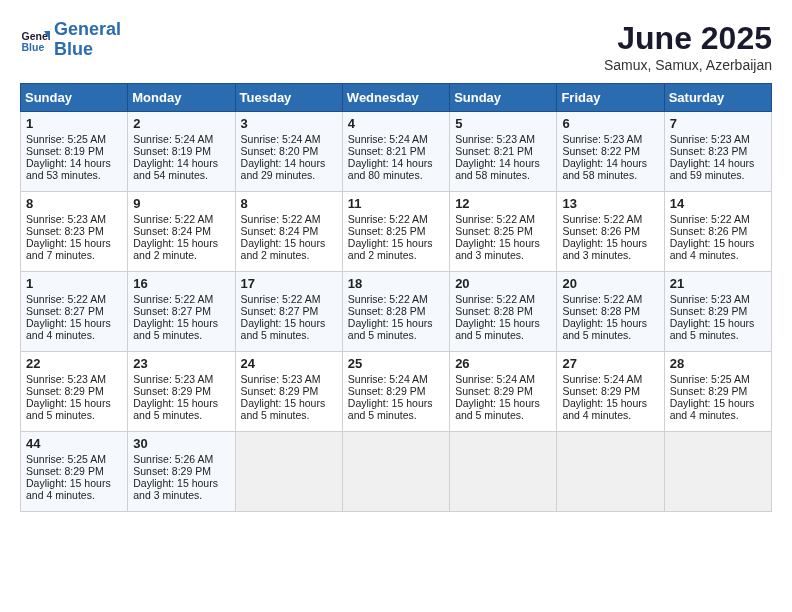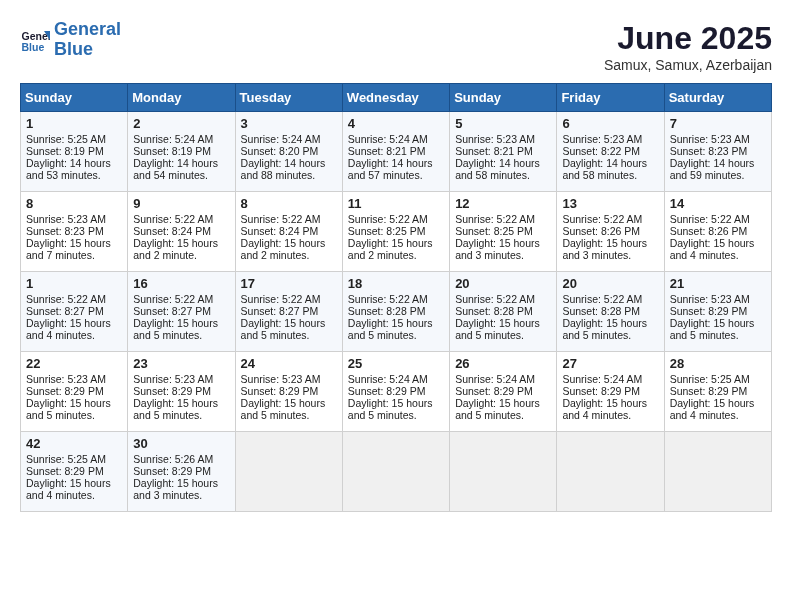--- a/index.html
+++ b/index.html
@@ -134,28 +134,28 @@
           <div>Sunrise: 5:24 AM</div>
           <div>Sunset: 8:19 PM</div>
           <div>Daylight: 14 hours</div>
           <div>and 54 minutes.</div>
         </td>
         <td>
           <span class="day-num">3</span>
           <div>Sunrise: 5:24 AM</div>
           <div>Sunset: 8:20 PM</div>
           <div>Daylight: 14 hours</div>
-          <div>and 88 minutes.</div>
+          <div>and 29 minutes.</div>
         </td>
         <td>
           <span class="day-num">4</span>
           <div>Sunrise: 5:24 AM</div>
           <div>Sunset: 8:21 PM</div>
           <div>Daylight: 14 hours</div>
-          <div>and 57 minutes.</div>
+          <div>and 80 minutes.</div>
         </td>
         <td>
           <span class="day-num">5</span>
           <div>Sunrise: 5:23 AM</div>
           <div>Sunset: 8:21 PM</div>
           <div>Daylight: 14 hours</div>
           <div>and 58 minutes.</div>
         </td>
         <td>
           <span class="day-num">6</span>
@@ -320,21 +320,21 @@
         <td>
           <span class="day-num">28</span>
           <div>Sunrise: 5:25 AM</div>
           <div>Sunset: 8:29 PM</div>
           <div>Daylight: 15 hours</div>
           <div>and 4 minutes.</div>
         </td>
       </tr>
       <tr>
         <td>
-          <span class="day-num">42</span>
+          <span class="day-num">44</span>
           <div>Sunrise: 5:25 AM</div>
           <div>Sunset: 8:29 PM</div>
           <div>Daylight: 15 hours</div>
           <div>and 4 minutes.</div>
         </td>
         <td>
           <span class="day-num">30</span>
           <div>Sunrise: 5:26 AM</div>
           <div>Sunset: 8:29 PM</div>
           <div>Daylight: 15 hours</div>

